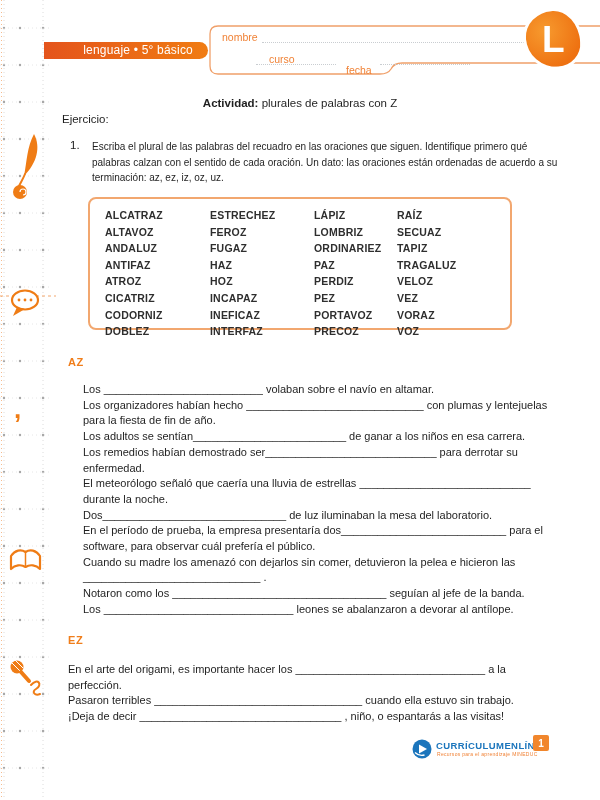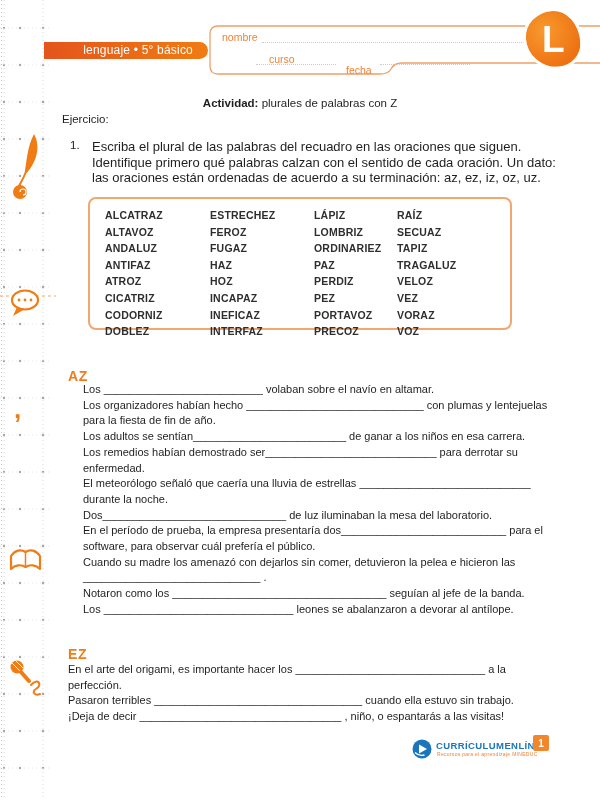--- a/index.html
+++ b/index.html
@@ -24,31 +24,31 @@
     background:radial-gradient(circle at 35% 35%,#f79a2e,#ee7111 75%);
     border:3px solid #fff;display:flex;align-items:center;justify-content:center;
     transform:rotate(-4deg);box-sizing:border-box;
   }
   #l-badge span{color:#fff;font-size:37px;font-weight:bold;transform:rotate(4deg);line-height:1;}
   
   #page-title{left:0;top:97px;width:600px;text-align:center;font-size:11.5px;}
   #page-title .b{font-weight:bold;}
   #exercise-label{left:62px;top:113px;font-size:11.5px;}
   #item-number{left:70px;top:139px;font-size:11.5px;}
-  #item-text{left:92px;top:139px;width:474px;font-size:13px;line-height:15.5px;}
+  #item-text{left:92px;top:139px;width:474px;font-size:10px;line-height:15.5px;}
   
   #wordbox{
     left:88px;top:197px;width:424px;height:133px;box-sizing:border-box;
     border:2px solid #f2a76f;border-radius:8px;background:#fff;
   }
   .wb-col{position:absolute;top:8px;font-size:10.5px;font-weight:bold;
     letter-spacing:.2px;line-height:16.6px;color:#2e2e2e;white-space:nowrap;}
   #wb-col-0{left:15px;} #wb-col-1{left:120px;} #wb-col-2{left:224px;} #wb-col-3{left:307px;}
   
-  .section-heading{font-size:14px;font-weight:bold;color:#f07d1a;letter-spacing:.6px;margin-top:12px;}
+  .section-heading{font-size:11px;font-weight:bold;color:#f07d1a;letter-spacing:.6px;}
   #az-heading{left:68px;top:356px;}
   #ez-heading{left:68px;top:634px;}
   .lines{left:68px;font-size:11px;line-height:15.7px;white-space:nowrap;}
   #az-lines{top:382px;margin-left:15px;} #ez-lines{top:662px;}
   
   #footer-logo-icon{left:412px;top:739px;}
   #footer-brand{left:436px;top:740px;font-size:9.5px;font-weight:bold;color:#1b75bc;letter-spacing:.4px;}
   #footer-tagline{left:437px;top:751px;font-size:5px;color:#f08236;letter-spacing:.3px;}
   #page-badge{
     left:533px;top:735px;width:16px;height:16px;background:#f1862c;border-radius:2px;

